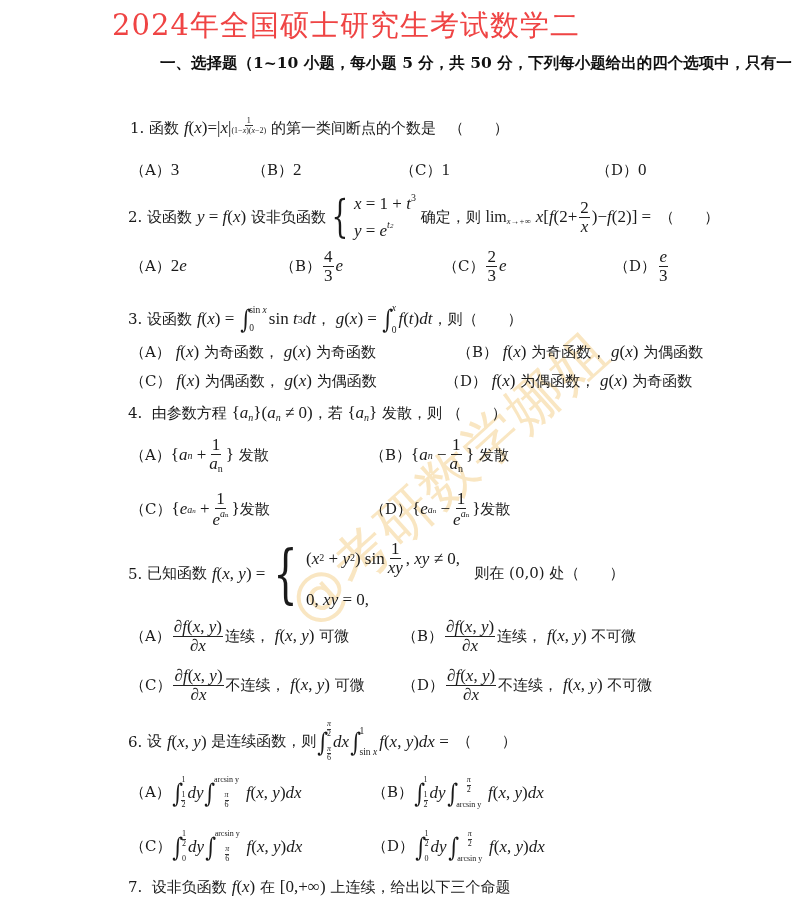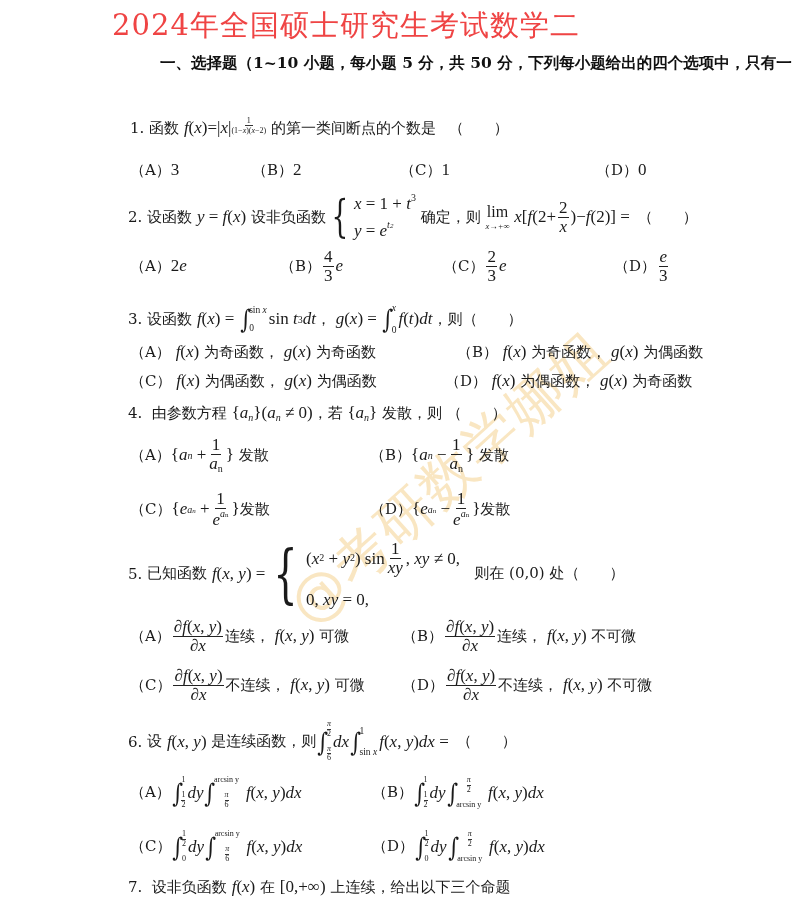--- a/index.html
+++ b/index.html
@@ -19,21 +19,21 @@
   .sub { font-size: 10px; vertical-align: -3px; }
   .sup { font-size: 10px; vertical-align: 8px; }
   .frac { display: inline-flex; flex-direction: column; align-items: center; vertical-align: middle; margin: 0 2px; }
   .frac > span { display: block; line-height: 1.05; padding: 0 1px; }
   .frac > .num { border-bottom: 1px solid #222; }
   .brace { font-size: 44px; font-family: "DejaVu Serif", serif; font-weight: 100; line-height: 1; vertical-align: middle; transform: scaleX(0.6); display: inline-block; }
   .cases { display: inline-flex; flex-direction: column; vertical-align: middle; line-height: 1.55; }
   .int { font-size: 26px; font-family: "DejaVu Serif", serif; vertical-align: middle; display: inline-block; transform: scaleX(0.8); }
   .lims { display: inline-flex; flex-direction: column; vertical-align: middle; font-size: 9.5px; line-height: 1.1; margin-left: -3px; margin-right: 2px; }
   .lims .lo { margin-top: 12px; }
-  .lim { display: inline-flex; flex-direction: column; align-items: center; vertical-align: middle; }
+  .lim { display: inline-flex; flex-direction: row; align-items: flex-end; vertical-align: middle; }
   .lim .l1 { font-size: 16px; font-style: normal; }
   .lim .l2 { font-size: 8.5px; }
   .paren { margin-left: 8px; }
   .watermark {
     position: absolute; left: 246px; top: 440px; transform: rotate(-42deg); transform-origin: center;
     font-size: 56px; color: rgba(236, 178, 64, 0.32); font-family: "DejaVu Sans", sans-serif;
     letter-spacing: 2px; white-space: nowrap; pointer-events: none;
   }
 </style>
 </head>

